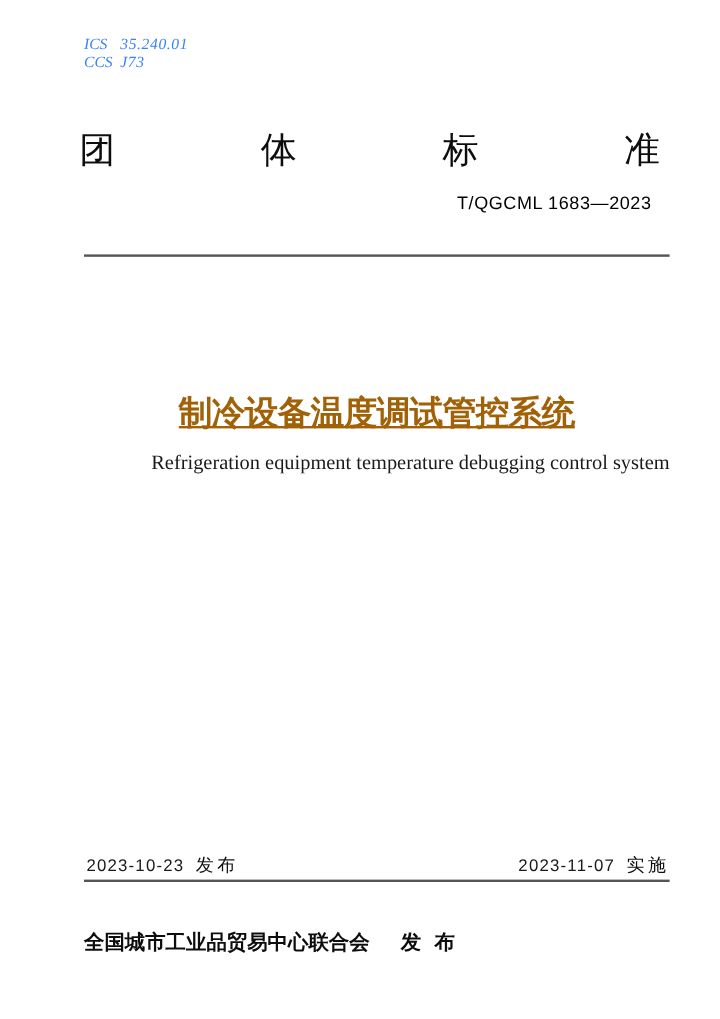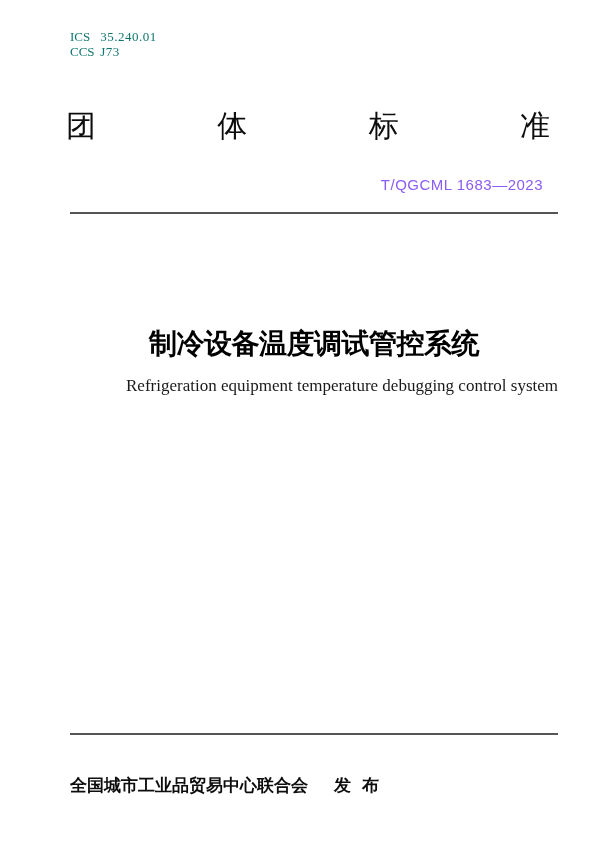--- a/index.html
+++ b/index.html
@@ -18,21 +18,22 @@
   }
 
   
   .code-block {
     position: absolute;
     left: 70px;
     top: 29px;
     font-family: "Liberation Serif", serif;
     font-size: 13px;
     line-height: 15px;
-    color: #0f766e;
+    color: #3b82f6;
+    font-style: italic;
   }
   .code-line .code-label {
     display: inline-block;
     width: 27px;
   }
   .code-line .code-value {
     letter-spacing: 0.5px;
   }
 
   
@@ -46,24 +47,24 @@
     font-size: 30px;
     line-height: 1;
     font-weight: 400;
     color: #0d0d0d;
   }
 
   
   .std-number {
     position: absolute;
     right: 57px;
-    top: 176px;
+    top: 161px;
     font-size: 15px;
     letter-spacing: 0.5px;
-    color: #8b5cf6;
+    color: #000000;
     text-align: center;
   }
 
   .rule {
     position: absolute;
     left: 70px;
     width: 488px;
     height: 2px;
     background: #555555;
   }
@@ -73,21 +74,22 @@
   
   .title-cn {
     position: absolute;
     left: 70px;
     top: 325px;
     width: 488px;
     text-align: center;
     font-size: 28px;
     font-weight: bold;
     letter-spacing: -0.5px;
-    color: #000000;
+    color: #a16207;
+    text-decoration: underline;
   }
 
   
   .title-en {
     position: absolute;
     left: 70px;
     top: 376px;
     width: 488px;
     text-align: right;
     font-family: "Liberation Serif", serif;
@@ -158,20 +160,30 @@
   </div>
 
   <div class="std-number">T/QGCML 1683—2023</div>
 
   <div class="rule rule-top"></div>
 
   <div class="title-cn">制冷设备温度调试管控系统</div>
 
   <div class="title-en">Refrigeration equipment temperature debugging control system</div>
 
+  <div class="dates-row">
+    <div class="date-group date-group-left">
+      <span class="date-value">2023-10-23</span>
+      <span class="date-label">发布</span>
+    </div>
+    <div class="date-group">
+      <span class="date-value">2023-11-07</span>
+      <span class="date-label">实施</span>
+    </div>
+  </div>
 
   <div class="rule rule-bottom"></div>
 
   <div class="publisher-row">
     <span>全国城市工业品贸易中心联合会</span><span class="publish-char-1">发</span><span class="publish-char-2">布</span>
   </div>
 
 </div>
 
 </body></html>

